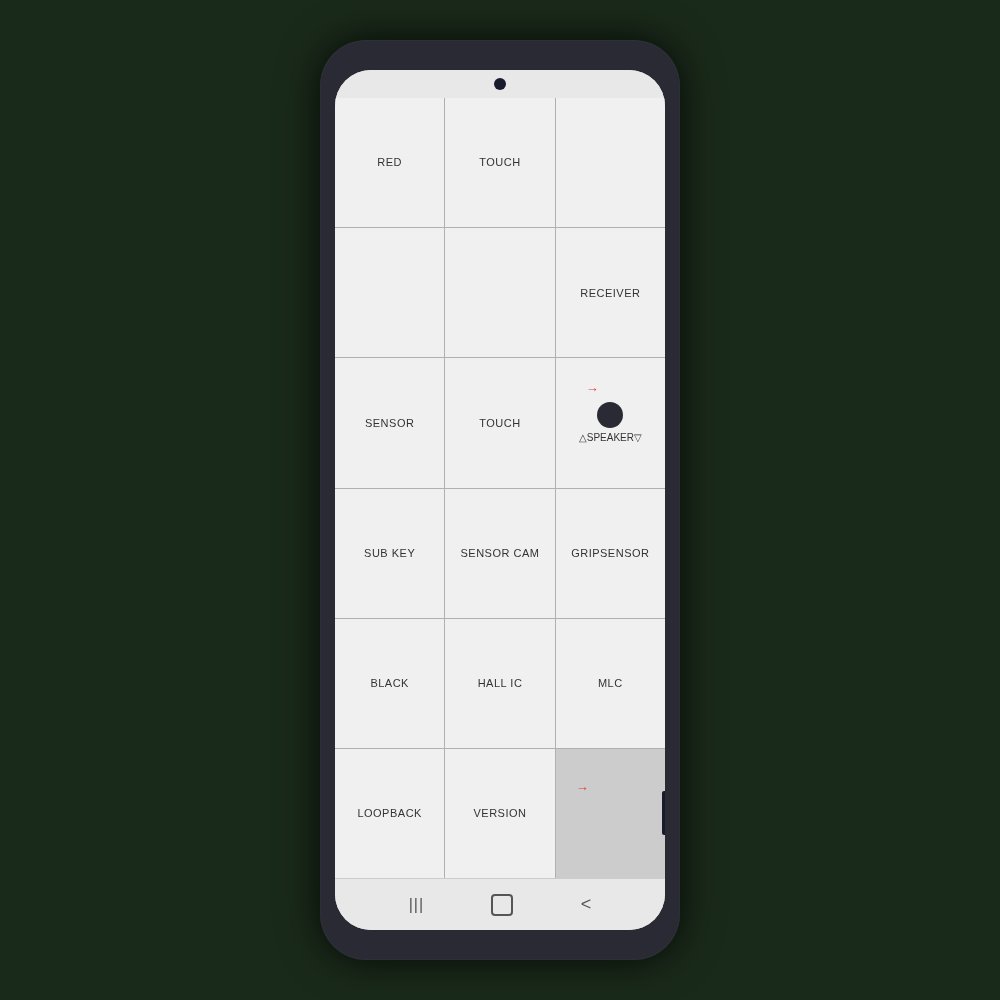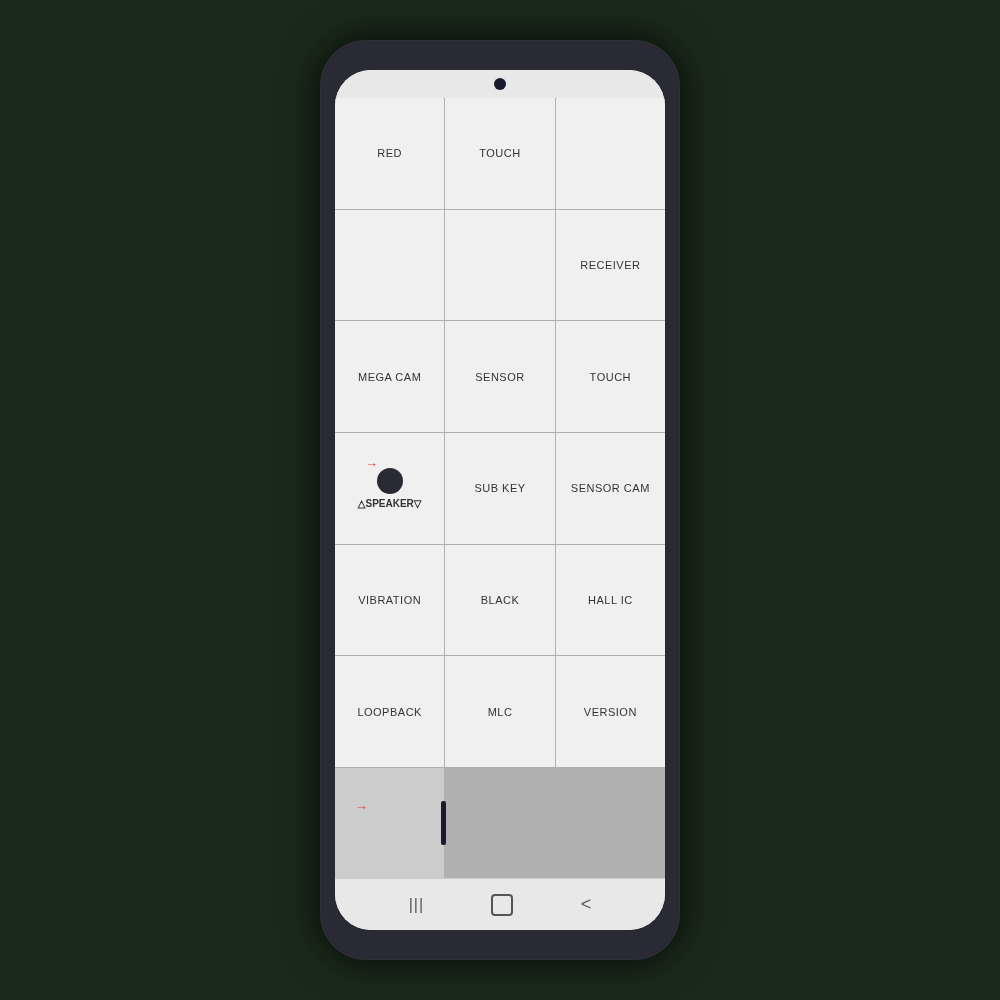--- a/index.html
+++ b/index.html
@@ -82,21 +82,21 @@
       font-size: 11px;
       font-weight: 500;
       color: #333;
       letter-spacing: 0.5px;
       text-align: center;
       line-height: 1.3;
     }
 
     .cell-speaker-label {
       font-size: 10px;
-      font-weight: 700;
+      font-weight: 400;
       color: #333;
       text-align: left;
     }
 
     
     .speaker-dot {
       width: 26px;
       height: 26px;
       background: #2a2a35;
       border-radius: 50%;
@@ -157,58 +157,55 @@
         <span class="cell-label">TOUCH</span>
       </div>
 
       <div class="grid-cell"></div>
       <div class="grid-cell"></div>
       <div class="grid-cell"></div>
 
       <div class="grid-cell">
         <span class="cell-label">RECEIVER</span>
       </div>
-      <div class="grid-cell">
-        <span class="cell-label">MEGA CAM</span>
-      </div>
 
       <div class="grid-cell">
         <span class="cell-label">SENSOR</span>
       </div>
       <div class="grid-cell">
         <span class="cell-label">TOUCH</span>
       </div>
       <div class="grid-cell" style="position:relative;">
         <span style="color:#e53935; font-size:13px; position:absolute; top:22px; left:30px;">→</span>
         <div class="speaker-dot"></div>
         <span class="cell-speaker-label">△SPEAKER▽</span>
       </div>
 
       <div class="grid-cell">
         <span class="cell-label">SUB KEY</span>
       </div>
       <div class="grid-cell">
         <span class="cell-label">SENSOR CAM</span>
       </div>
       <div class="grid-cell">
-        <span class="cell-label">VIBRATION</span>
+        <span class="cell-label">GRIPSENSOR</span>
       </div>
 
       <div class="grid-cell">
         <span class="cell-label">BLACK</span>
       </div>
       <div class="grid-cell">
         <span class="cell-label">HALL IC</span>
       </div>
       <div class="grid-cell">
+        <span class="cell-label">MLC</span>
+      </div>
+
+      <div class="grid-cell">
         <span class="cell-label">LOOPBACK</span>
-      </div>
-
-      <div class="grid-cell">
-        <span class="cell-label">MLC</span>
       </div>
       <div class="grid-cell">
         <span class="cell-label">VERSION</span>
       </div>
       <div class="grid-cell cell-empty" style="position:relative; background:#cccccc;">
         <span style="color:#e53935; font-size:13px; position:absolute; top:30px; left:20px;">→</span>
         <div style="position:absolute; right:-2px; top:50%; transform:translateY(-50%); width:5px; height:44px; background:#1a1a2e; border-radius:2px;"></div>
       </div>
 
     </div>

